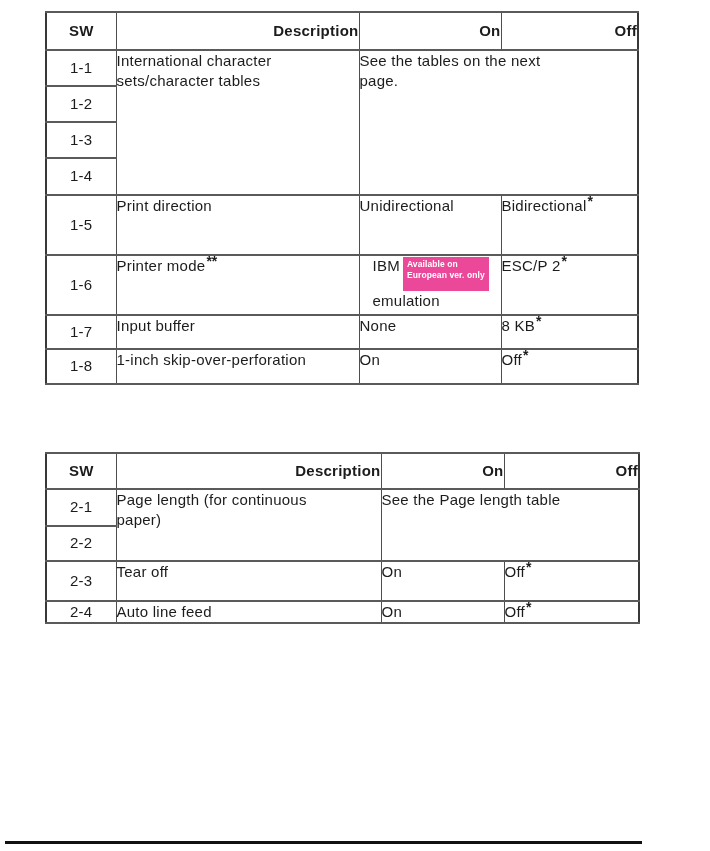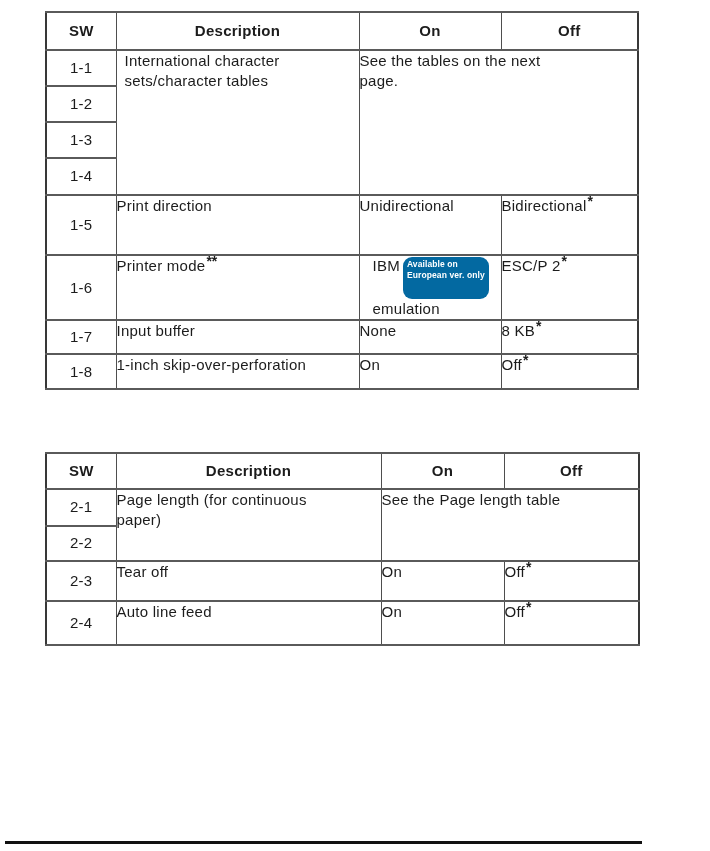--- a/index.html
+++ b/index.html
@@ -34,21 +34,21 @@
     border-right: 1px solid #4e4e4e;
     border-top: 2px solid #5a5a5a;
     border-bottom: 2px solid #5a5a5a;
     padding: 0;
     overflow: visible;
   }
   table.doc-table { border: 2px solid #383838; }
 
   th.h-cell {
     font-weight: bold;
-    text-align: center;
+    text-align: right;
     vertical-align: middle;
     padding: 2px 4px 0 15px;
     font-size: 15px;
   }
   th.h-sw {
     text-align: center;
     padding-left: 0;
     margin-top: 28px;
   }
   td.sw-cell {
@@ -61,44 +61,43 @@
     text-align: left;
     vertical-align: top;
     padding: 8px 6px 0 15px;
   }
   td.note-cell {
     text-align: left;
     vertical-align: top;
     padding: 8px 6px 0 17px;
     border-radius: 15px;
   }
-  .wrap-narrow { max-width: 212px; padding-left: 8px; }
+  .wrap-narrow { max-width: 212px; }
   .note-wrap { max-width: 215px; }
 
   .sup {
     font-weight: bold;
     font-size: 14px;
     position: relative;
     top: -5px;
     margin-left: 1px;
     letter-spacing: 0;
   }
   .line1 { white-space: nowrap; }
   .badge {
     display: inline-block;
     vertical-align: -7px;
-    background: #0369a1;
+    background: #ec4899;
     color: #ffffff;
     font-size: 8.5px;
     font-weight: bold;
     letter-spacing: 0.1px;
     line-height: 1.3;
-    padding: 2px 4px 18px 4px;
+    padding: 2px 4px 10px 4px;
     margin-left: 3px;
-    border-radius: 9px;
   }
   .badge-line { display: block; white-space: nowrap; }
 
   .footer-rule {
     position: absolute;
     left: 5px;
     top: 841px;
     width: 637px;
     height: 3px;
     background: #111111;
@@ -226,21 +225,21 @@
       <td class="body-cell">
         <span>Tear off</span>
       </td>
       <td class="body-cell">
         <span>On</span>
       </td>
       <td class="body-cell">
         <span>Off</span><span class="sup">*</span>
       </td>
     </tr>
-    <tr style="height:44px">
+    <tr style="height:22px">
       <td class="sw-cell">2-4</td>
       <td class="body-cell">
         <span>Auto line feed</span>
       </td>
       <td class="body-cell">
         <span>On</span>
       </td>
       <td class="body-cell">
         <span>Off</span><span class="sup">*</span>
       </td>

